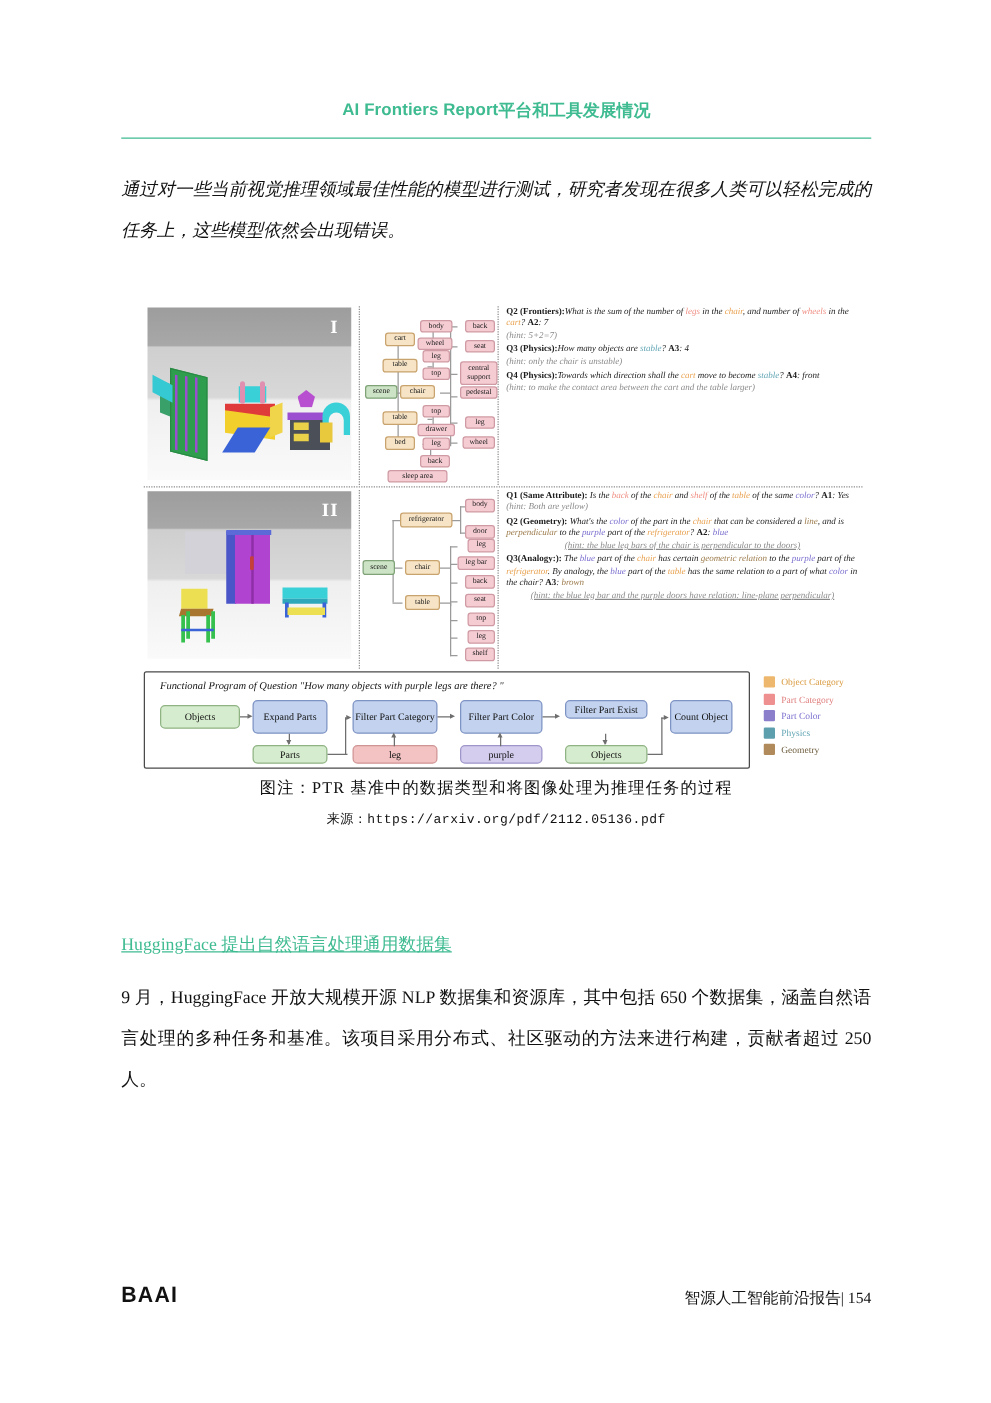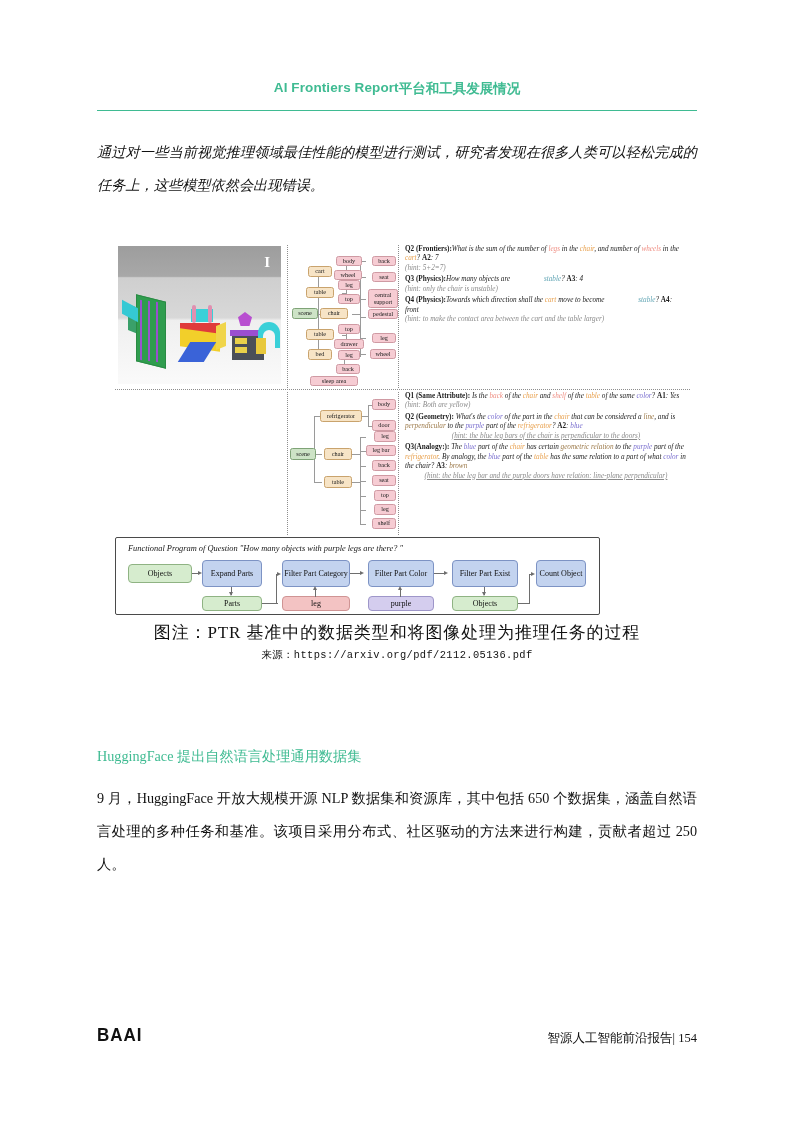--- a/index.html
+++ b/index.html
@@ -57,21 +57,21 @@
   #nlp-paragraph { top: 782px; }
 
   .section-heading {
     position: absolute;
     left: 97px;
     width: 600px;
     font-size: 14.2px;
     color: #3fbb92;
     line-height: 24px;
   }
-  #huggingface-heading { top: 744px; }
+  #huggingface-heading { top: 744px; text-decoration: underline; }
 
   
   #figure-block {
     position: absolute;
     left: 115px;
     top: 243px;
     width: 575px;
     height: 300px;
   }
 
@@ -152,21 +152,21 @@
   }
   .qa p { margin: 0 0 2.2px 0; }
   .qa .lbl { font-weight: bold; font-style: normal; }
   .qa .it { font-style: italic; }
   .qa .hint { font-style: italic; color: #8a8a8a; display:block; text-align: left; }
   .qa .hint.l { text-align: left; }
   .qa .hint.c { text-align: center; text-decoration: underline; }
   .c-obj  { color: #e8a14f; font-style: italic; }
   .c-part { color: #ef8f84; font-style: italic; }
   .c-col  { color: #7a6fcf; font-style: italic; }
-  .c-phy  { color: #63a6b5; font-style: italic; margin-left: 32px; }
+  .c-phy  { color: #63a6b5; font-style: italic; }
   .c-geo  { color: #9c7a4a; font-style: italic; }
 
   
   #func-panel {
     position: absolute;
     left: 0px;
     top: 294px;
     width: 485px;
     height: 78px;
     border: 1px solid #4a4a4a;
@@ -216,21 +216,21 @@
   .leg-row { display: flex; align-items: center; height: 13.5px; }
   .leg-sw { width: 9px; height: 9px; border-radius: 1px; margin-right: 5px; flex: 0 0 auto; }
   .leg-tx { font-size: 7.6px; font-family: "Liberation Serif", serif; }
 
   
   .caption {
     position: absolute;
     left: 97px;
     width: 600px;
     text-align: center;
-    font-size: 17px;
+    font-size: 13px;
     color: #111;
     font-family: "Liberation Serif", serif;
     letter-spacing: 0.9px;
   }
   #fig-caption { top: 621px; }
   #fig-source  { top: 648px; font-family: "Liberation Mono", "DejaVu Sans Mono", monospace; font-size: 10.4px; letter-spacing: 0.4px; }
 
   
   #page-footer {
     position: absolute;
@@ -378,20 +378,44 @@
       </p>
       <p>
         <span class="lbl">Q4 (Physics):</span><span class="it">Towards which direction shall the <span class="c-obj">cart</span> move to become <span class="c-phy">stable</span>?</span>
         <span class="lbl">A4</span><span class="it">: <span>front</span></span>
         <span class="hint l">(hint: to make the contact area between the cart and the table larger)</span>
       </p>
     </div>
   </div>
 
   <div class="fig-row second">
+    <div class="scene-img s2">
+      <div class="roman">II</div>
+      <div class="obj" style="left:30px;top:32px;width:34px;height:34px;background:#d2d2d8;"></div>
+
+      <div class="obj" style="left:63px;top:32px;width:8px;height:58px;background:#4a56c8;"></div>
+      <div class="obj" style="left:70px;top:34px;width:28px;height:56px;background:#b043cf;"></div>
+      <div class="obj" style="left:83px;top:34px;width:1.5px;height:56px;background:#8f2fa8;"></div>
+      <div class="obj" style="left:82px;top:52px;width:3px;height:11px;background:#c6403a;border-radius:1px;"></div>
+      <div class="obj" style="left:63px;top:31px;width:36px;height:4px;background:#5c6ad8;"></div>
+
+      <div class="obj" style="left:27px;top:78px;width:21px;height:16px;background:#ecdf52;"></div>
+      <div class="obj" style="left:26px;top:94px;width:26px;height:6px;background:#a8762e;transform:skewX(-16deg);"></div>
+      <div class="obj" style="left:27px;top:99px;width:2.5px;height:22px;background:#36c04e;"></div>
+      <div class="obj" style="left:47px;top:99px;width:2.5px;height:22px;background:#36c04e;"></div>
+      <div class="obj" style="left:31px;top:96px;width:2.5px;height:22px;background:#36c04e;"></div>
+      <div class="obj" style="left:51px;top:96px;width:2.5px;height:22px;background:#36c04e;"></div>
+      <div class="obj" style="left:27px;top:110px;width:26px;height:2px;background:#3a63d8;"></div>
+
+      <div class="obj" style="left:108px;top:77px;width:36px;height:9px;background:#3ad0d8;"></div>
+      <div class="obj" style="left:108px;top:86px;width:36px;height:4px;background:#2fa7bb;"></div>
+      <div class="obj" style="left:110px;top:89px;width:2.5px;height:12px;background:#3a63d8;"></div>
+      <div class="obj" style="left:140px;top:89px;width:2.5px;height:12px;background:#3a63d8;"></div>
+      <div class="obj" style="left:112px;top:93px;width:30px;height:6px;background:#ecdf52;"></div>
+    </div>
 
     <div class="tree">
       <div class="tline" style="left:26px;top:24px;width:1.2px;height:66px;"></div>
       <div class="tline" style="left:26px;top:24px;width:8px;height:1.2px;"></div>
       <div class="tline" style="left:26px;top:62px;width:8px;height:1.2px;"></div>
       <div class="tline" style="left:26px;top:90px;width:8px;height:1.2px;"></div>
       <div class="tline" style="left:20px;top:62px;width:6px;height:1.2px;"></div>
 
       <div class="tline" style="left:80px;top:13px;width:1.2px;height:22px;"></div>
       <div class="tline" style="left:73px;top:24px;width:7px;height:1.2px;"></div>
@@ -449,21 +473,21 @@
     </div>
   </div>
 
   <div id="func-panel">
     <div id="func-title">Functional Program of Question "How many objects with purple legs are there? "</div>
 
     <div class="fbox f-green" style="left:12px;top:26px;width:64px;height:19px;">Objects</div>
     <div class="fbox f-blue" style="left:86px;top:22px;width:60px;height:27px;">Expand Parts</div>
     <div class="fbox f-blue" style="left:166px;top:22px;width:68px;height:27px;">Filter Part Category</div>
     <div class="fbox f-blue" style="left:252px;top:22px;width:66px;height:27px;">Filter Part Color</div>
-    <div class="fbox f-blue" style="left:336px;top:22px;width:66px;height:27px;">Filter Part Exist</div>
+    <div class="fbox f-blue" style="left:336px;top:22px;width:66px;height:15px;">Filter Part Exist</div>
     <div class="fbox f-blue" style="left:420px;top:22px;width:50px;height:27px;">Count Object</div>
 
     <div class="fbox f-green" style="left:86px;top:58px;width:60px;height:15px;">Parts</div>
     <div class="fbox f-pink" style="left:166px;top:58px;width:68px;height:15px;">leg</div>
     <div class="fbox f-purp" style="left:252px;top:58px;width:66px;height:15px;">purple</div>
     <div class="fbox f-green" style="left:336px;top:58px;width:66px;height:15px;">Objects</div>
 
     <div class="farrow" style="left:76px;top:35px;width:7px;height:1.2px;"></div>
     <div class="fhead r" style="left:82px;top:32.6px;"></div>
 
@@ -489,20 +513,42 @@
 
     <div class="farrow" style="left:368px;top:49px;width:1.2px;height:8px;"></div>
     <div class="fhead d" style="left:365.8px;top:54px;"></div>
 
     <div class="farrow" style="left:402px;top:65px;width:12px;height:1.2px;"></div>
     <div class="farrow" style="left:413px;top:36px;width:1.2px;height:30px;"></div>
     <div class="farrow" style="left:413px;top:36px;width:3px;height:1.2px;"></div>
     <div class="fhead r" style="left:415px;top:33.6px;"></div>
   </div>
 
+  <div id="fig-legend">
+    <div class="leg-row">
+      <div class="leg-sw" style="background:#edb86e;"></div>
+      <div class="leg-tx" style="color:#d99a3f;">Object Category</div>
+    </div>
+    <div class="leg-row">
+      <div class="leg-sw" style="background:#ef9090;"></div>
+      <div class="leg-tx" style="color:#e07d7d;">Part Category</div>
+    </div>
+    <div class="leg-row">
+      <div class="leg-sw" style="background:#8b7ecb;"></div>
+      <div class="leg-tx" style="color:#7a6fcf;">Part Color</div>
+    </div>
+    <div class="leg-row">
+      <div class="leg-sw" style="background:#5e9fae;"></div>
+      <div class="leg-tx" style="color:#63a6b5;">Physics</div>
+    </div>
+    <div class="leg-row">
+      <div class="leg-sw" style="background:#b08a5a;"></div>
+      <div class="leg-tx" style="color:#6b5a3a;">Geometry</div>
+    </div>
+  </div>
 </div>
 
 <div class="caption" id="fig-caption">图注：PTR 基准中的数据类型和将图像处理为推理任务的过程</div>
 <div class="caption" id="fig-source">来源：https://arxiv.org/pdf/2112.05136.pdf</div>
 
 <div class="section-heading" id="huggingface-heading">HuggingFace 提出自然语言处理通用数据集</div>
 <div class="para" id="nlp-paragraph">9 月，HuggingFace 开放大规模开源 NLP 数据集和资源库，其中包括 650 个数据集，涵盖自然语言处理的多种任务和基准。该项目采用分布式、社区驱动的方法来进行构建，贡献者超过 250 人。</div>
 
 <div id="page-footer">
   <div id="baai-logo">BAAI</div>

